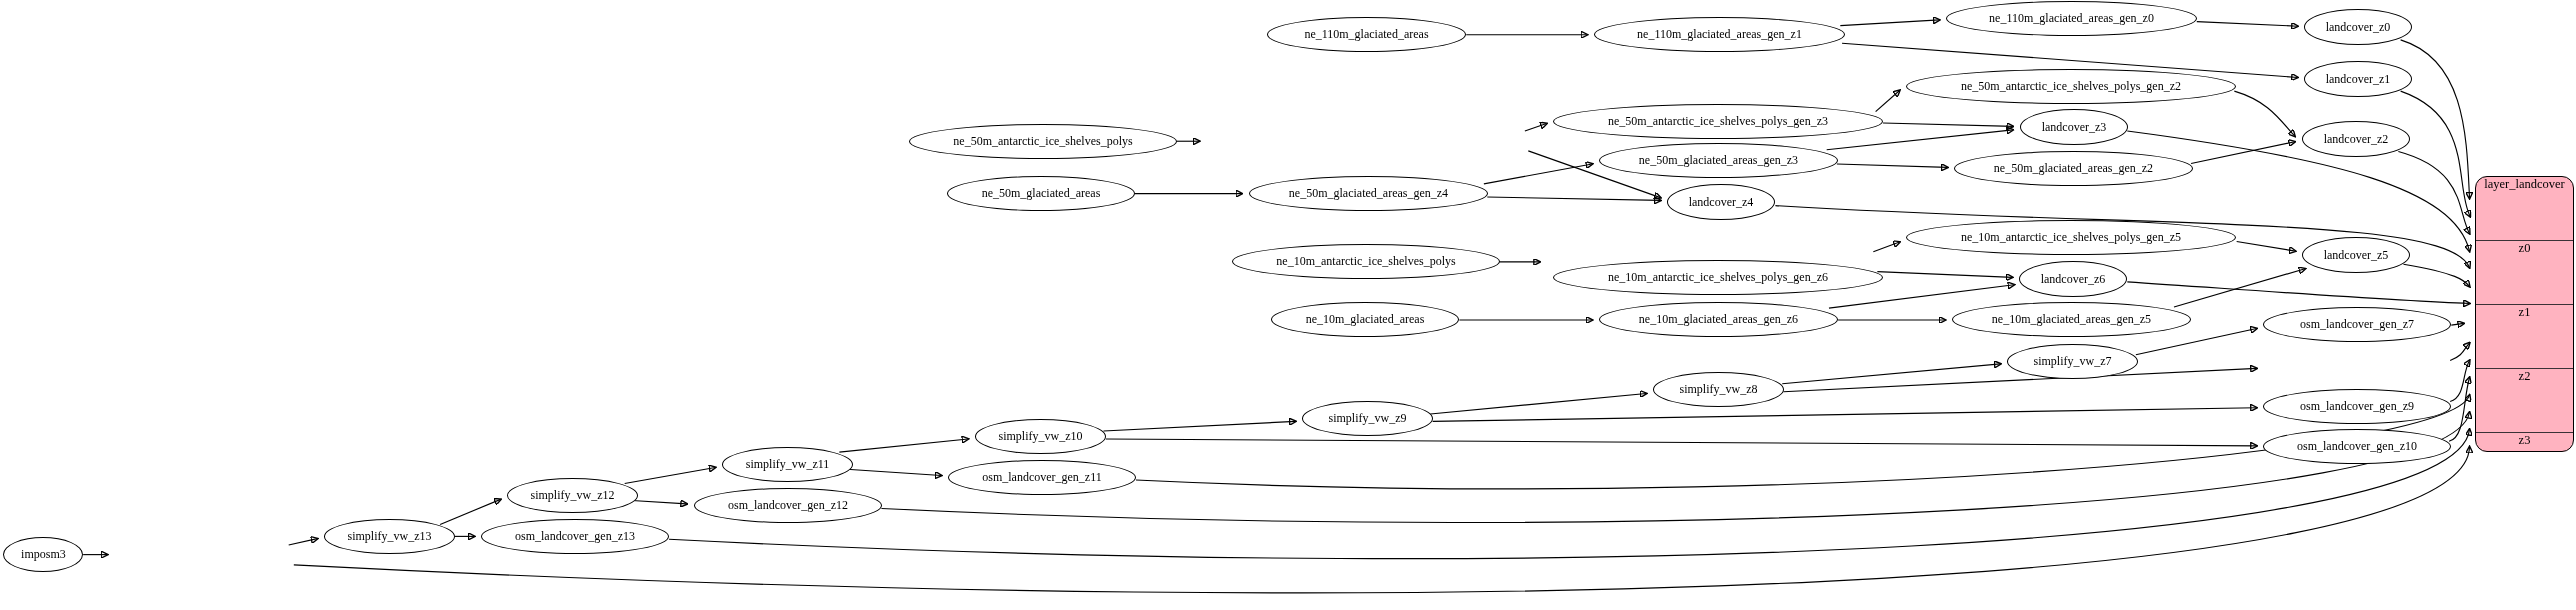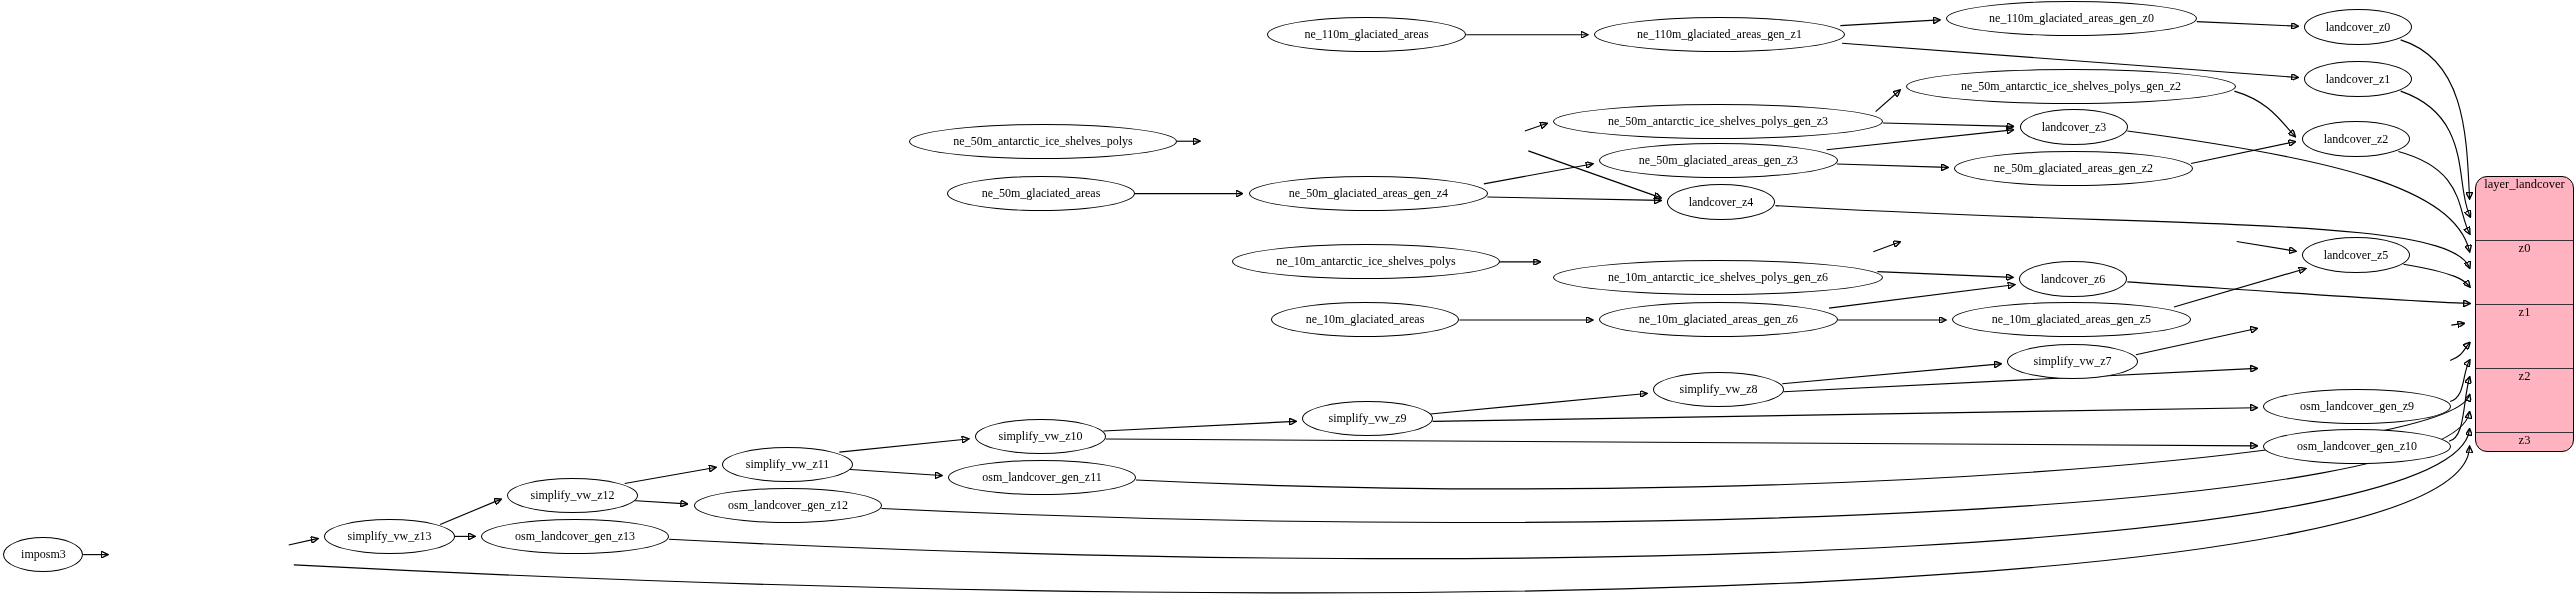--- a/index.html
+++ b/index.html
@@ -88,39 +88,41 @@
   <div class="node" style="left:324px;top:519px;width:131px;height:35px">simplify_vw_z13</div>
   <div class="node" style="left:481px;top:519px;width:188px;height:35px">osm_landcover_gen_z13</div>
   <div class="node" style="left:507px;top:478px;width:131px;height:35px">simplify_vw_z12</div>
   <div class="node" style="left:694px;top:488px;width:188px;height:35px">osm_landcover_gen_z12</div>
   <div class="node" style="left:722px;top:447px;width:131px;height:35px">simplify_vw_z11</div>
   <div class="node" style="left:948px;top:460px;width:188px;height:35px">osm_landcover_gen_z11</div>
   <div class="node" style="left:975px;top:419px;width:131px;height:35px">simplify_vw_z10</div>
   <div class="node" style="left:1302px;top:401px;width:131px;height:35px">simplify_vw_z9</div>
   <div class="node" style="left:1653px;top:372px;width:131px;height:35px">simplify_vw_z8</div>
   <div class="node" style="left:2007px;top:344px;width:131px;height:35px">simplify_vw_z7</div>
+  <div class="node" style="left:2263px;top:307px;width:188px;height:35px">osm_landcover_gen_z7</div>
   <div class="node" style="left:2263px;top:389px;width:188px;height:35px">osm_landcover_gen_z9</div>
   <div class="node" style="left:2263px;top:429px;width:188px;height:35px">osm_landcover_gen_z10</div>
   <div class="node" style="left:1267px;top:17px;width:199px;height:35px">ne_110m_glaciated_areas</div>
   <div class="node" style="left:1594px;top:17px;width:251px;height:35px">ne_110m_glaciated_areas_gen_z1</div>
   <div class="node" style="left:1946px;top:0.6px;width:251px;height:35px">ne_110m_glaciated_areas_gen_z0</div>
   <div class="node" style="left:2304px;top:9px;width:108px;height:36px">landcover_z0</div>
   <div class="node" style="left:2304px;top:61px;width:108px;height:36px">landcover_z1</div>
   <div class="node" style="left:909px;top:124px;width:268px;height:35px">ne_50m_antarctic_ice_shelves_polys</div>
   <div class="node" style="left:1553px;top:104px;width:330px;height:35px">ne_50m_antarctic_ice_shelves_polys_gen_z3</div>
   <div class="node" style="left:1906px;top:69px;width:330px;height:35px">ne_50m_antarctic_ice_shelves_polys_gen_z2</div>
   <div class="node" style="left:2302px;top:121px;width:108px;height:36px">landcover_z2</div>
   <div class="node" style="left:2020px;top:109px;width:108px;height:36px">landcover_z3</div>
   <div class="node" style="left:947px;top:176px;width:188px;height:35px">ne_50m_glaciated_areas</div>
   <div class="node" style="left:1249px;top:176px;width:239px;height:35px">ne_50m_glaciated_areas_gen_z4</div>
   <div class="node" style="left:1599px;top:143px;width:239px;height:35px">ne_50m_glaciated_areas_gen_z3</div>
   <div class="node" style="left:1954px;top:151px;width:239px;height:35px">ne_50m_glaciated_areas_gen_z2</div>
   <div class="node" style="left:1667px;top:184px;width:108px;height:36px">landcover_z4</div>
   <div class="node" style="left:1232px;top:244px;width:268px;height:35px">ne_10m_antarctic_ice_shelves_polys</div>
   <div class="node" style="left:1553px;top:260px;width:330px;height:35px">ne_10m_antarctic_ice_shelves_polys_gen_z6</div>
+  <div class="node" style="left:1906px;top:220px;width:330px;height:35px">ne_10m_antarctic_ice_shelves_polys_gen_z5</div>
   <div class="node" style="left:2302px;top:237px;width:108px;height:36px">landcover_z5</div>
   <div class="node" style="left:2019px;top:261px;width:108px;height:36px">landcover_z6</div>
   <div class="node" style="left:1271px;top:302px;width:188px;height:35px">ne_10m_glaciated_areas</div>
   <div class="node" style="left:1599px;top:302px;width:239px;height:35px">ne_10m_glaciated_areas_gen_z6</div>
   <div class="node" style="left:1952px;top:302px;width:239px;height:35px">ne_10m_glaciated_areas_gen_z5</div>
 
   <div class="tbl">
     <div class="tbl-header">layer_landcover</div>
     <div class="tbl-row">z0</div>
     <div class="tbl-row">z1</div>

